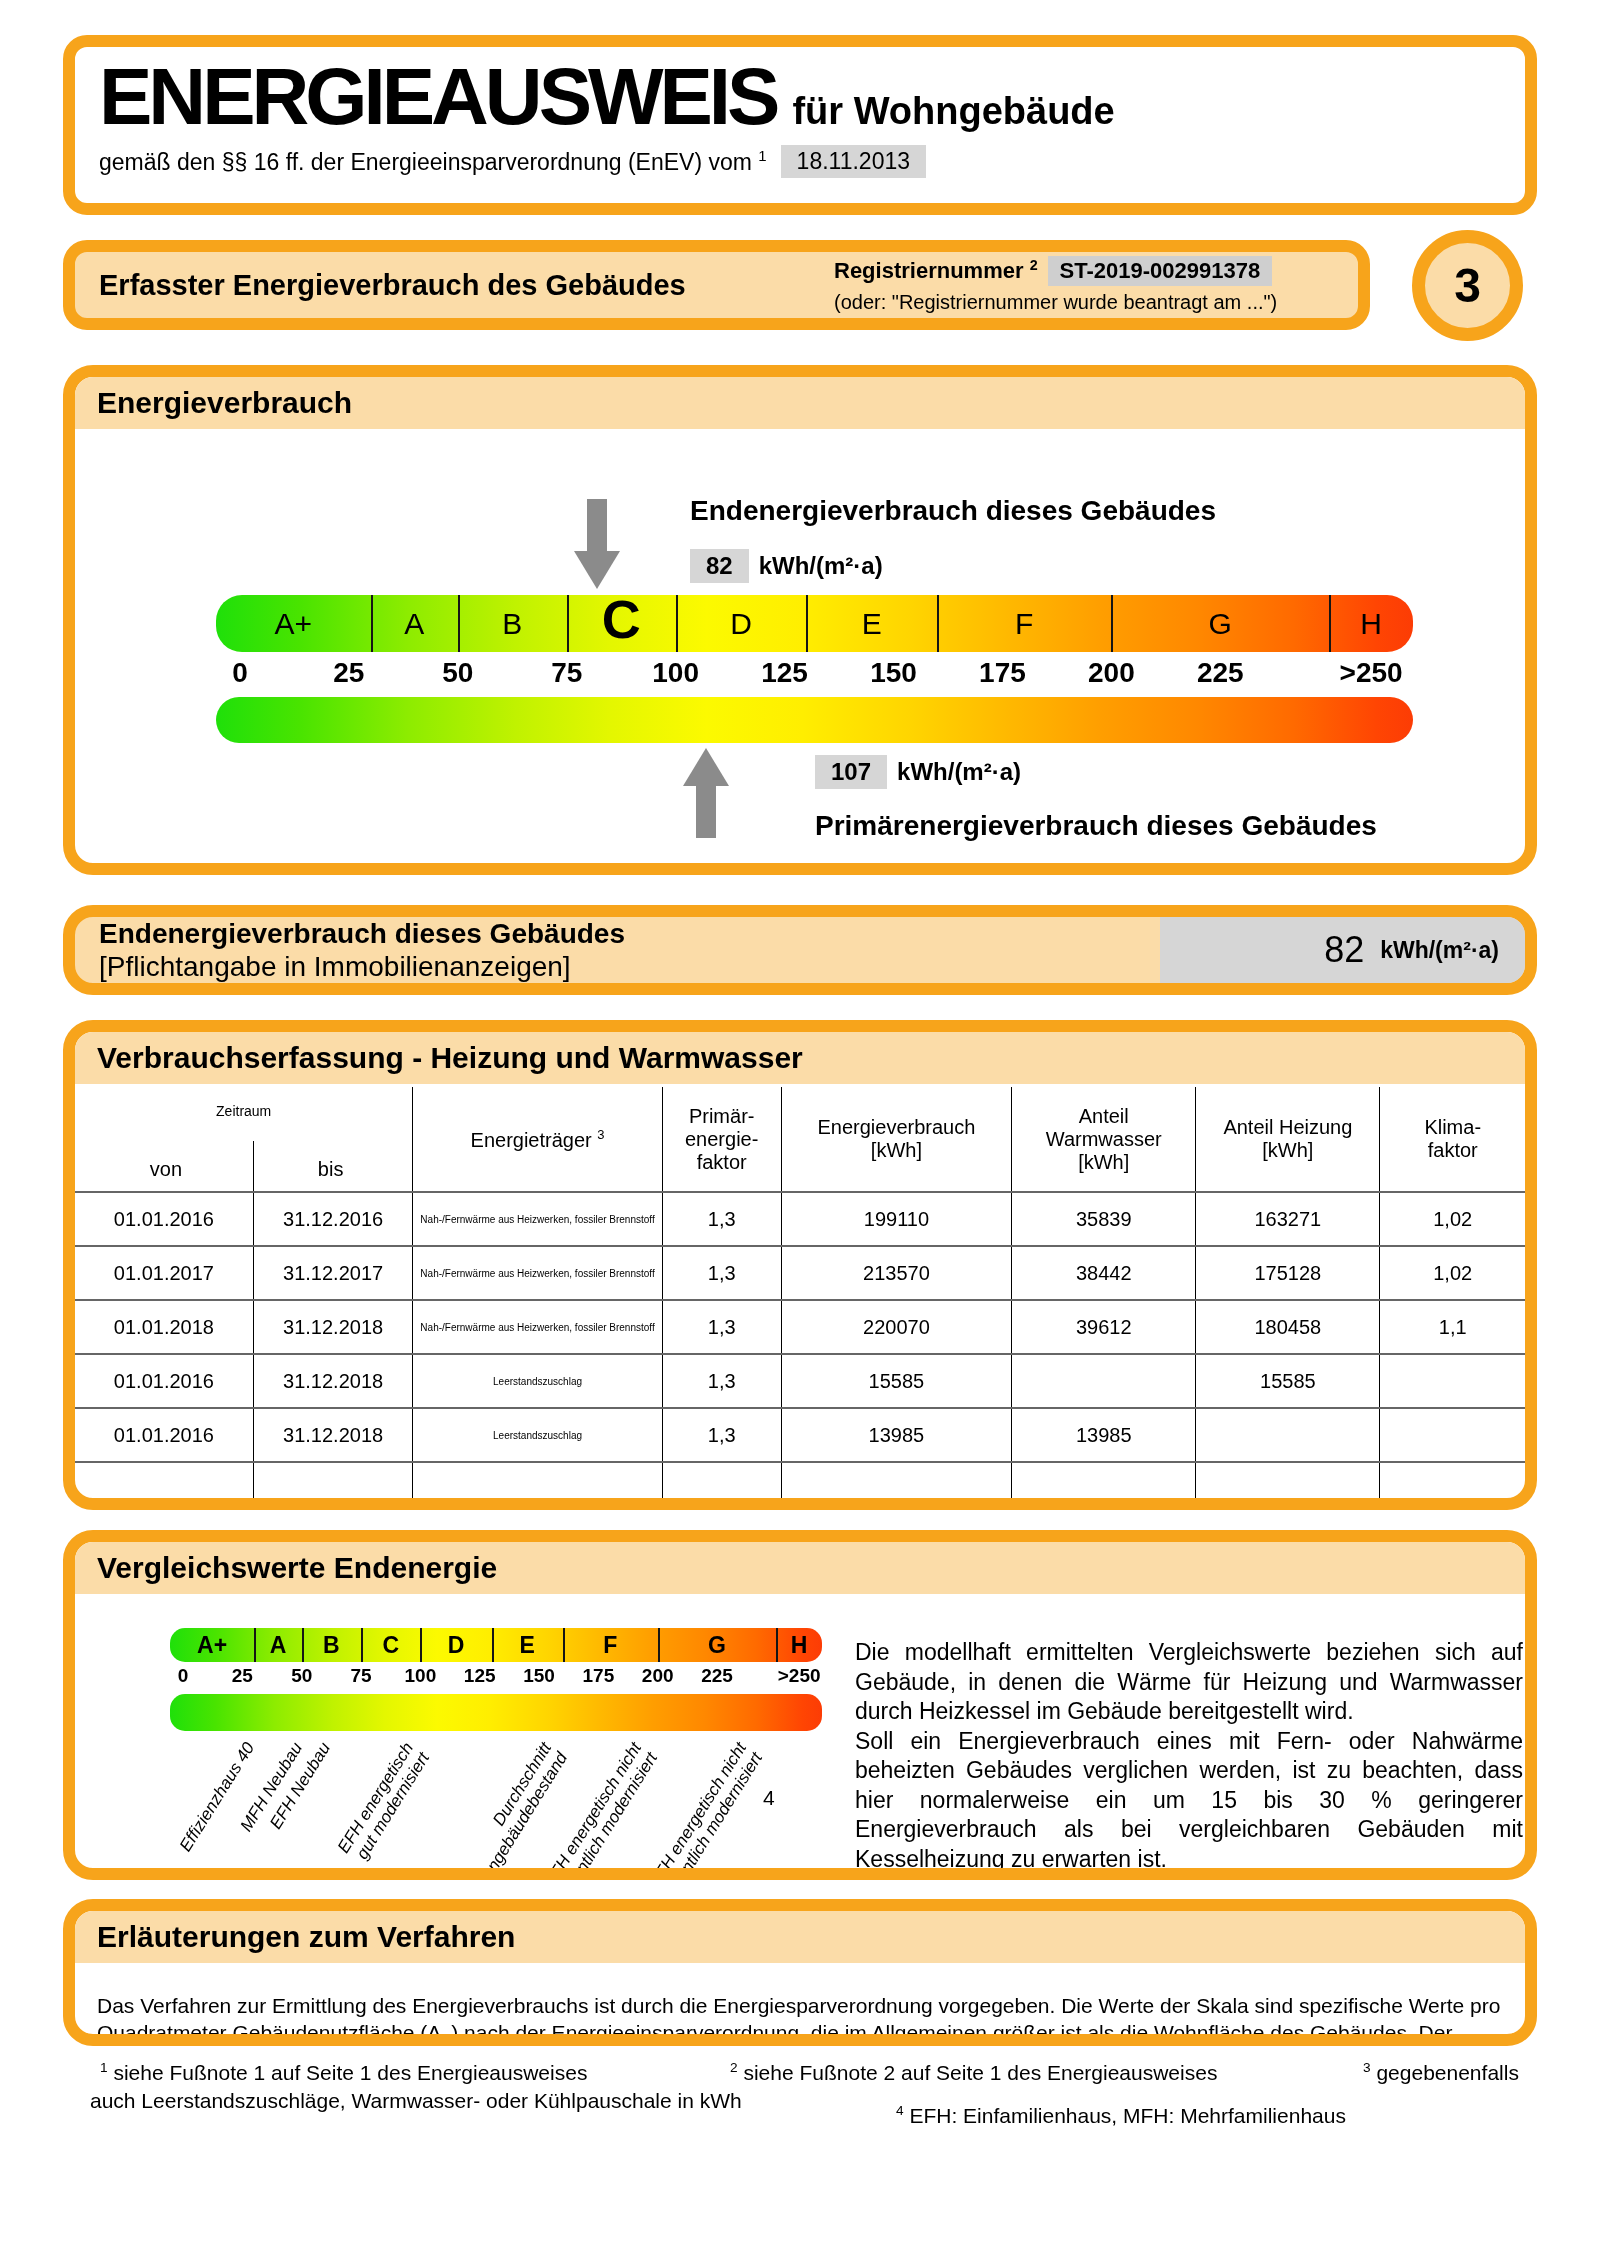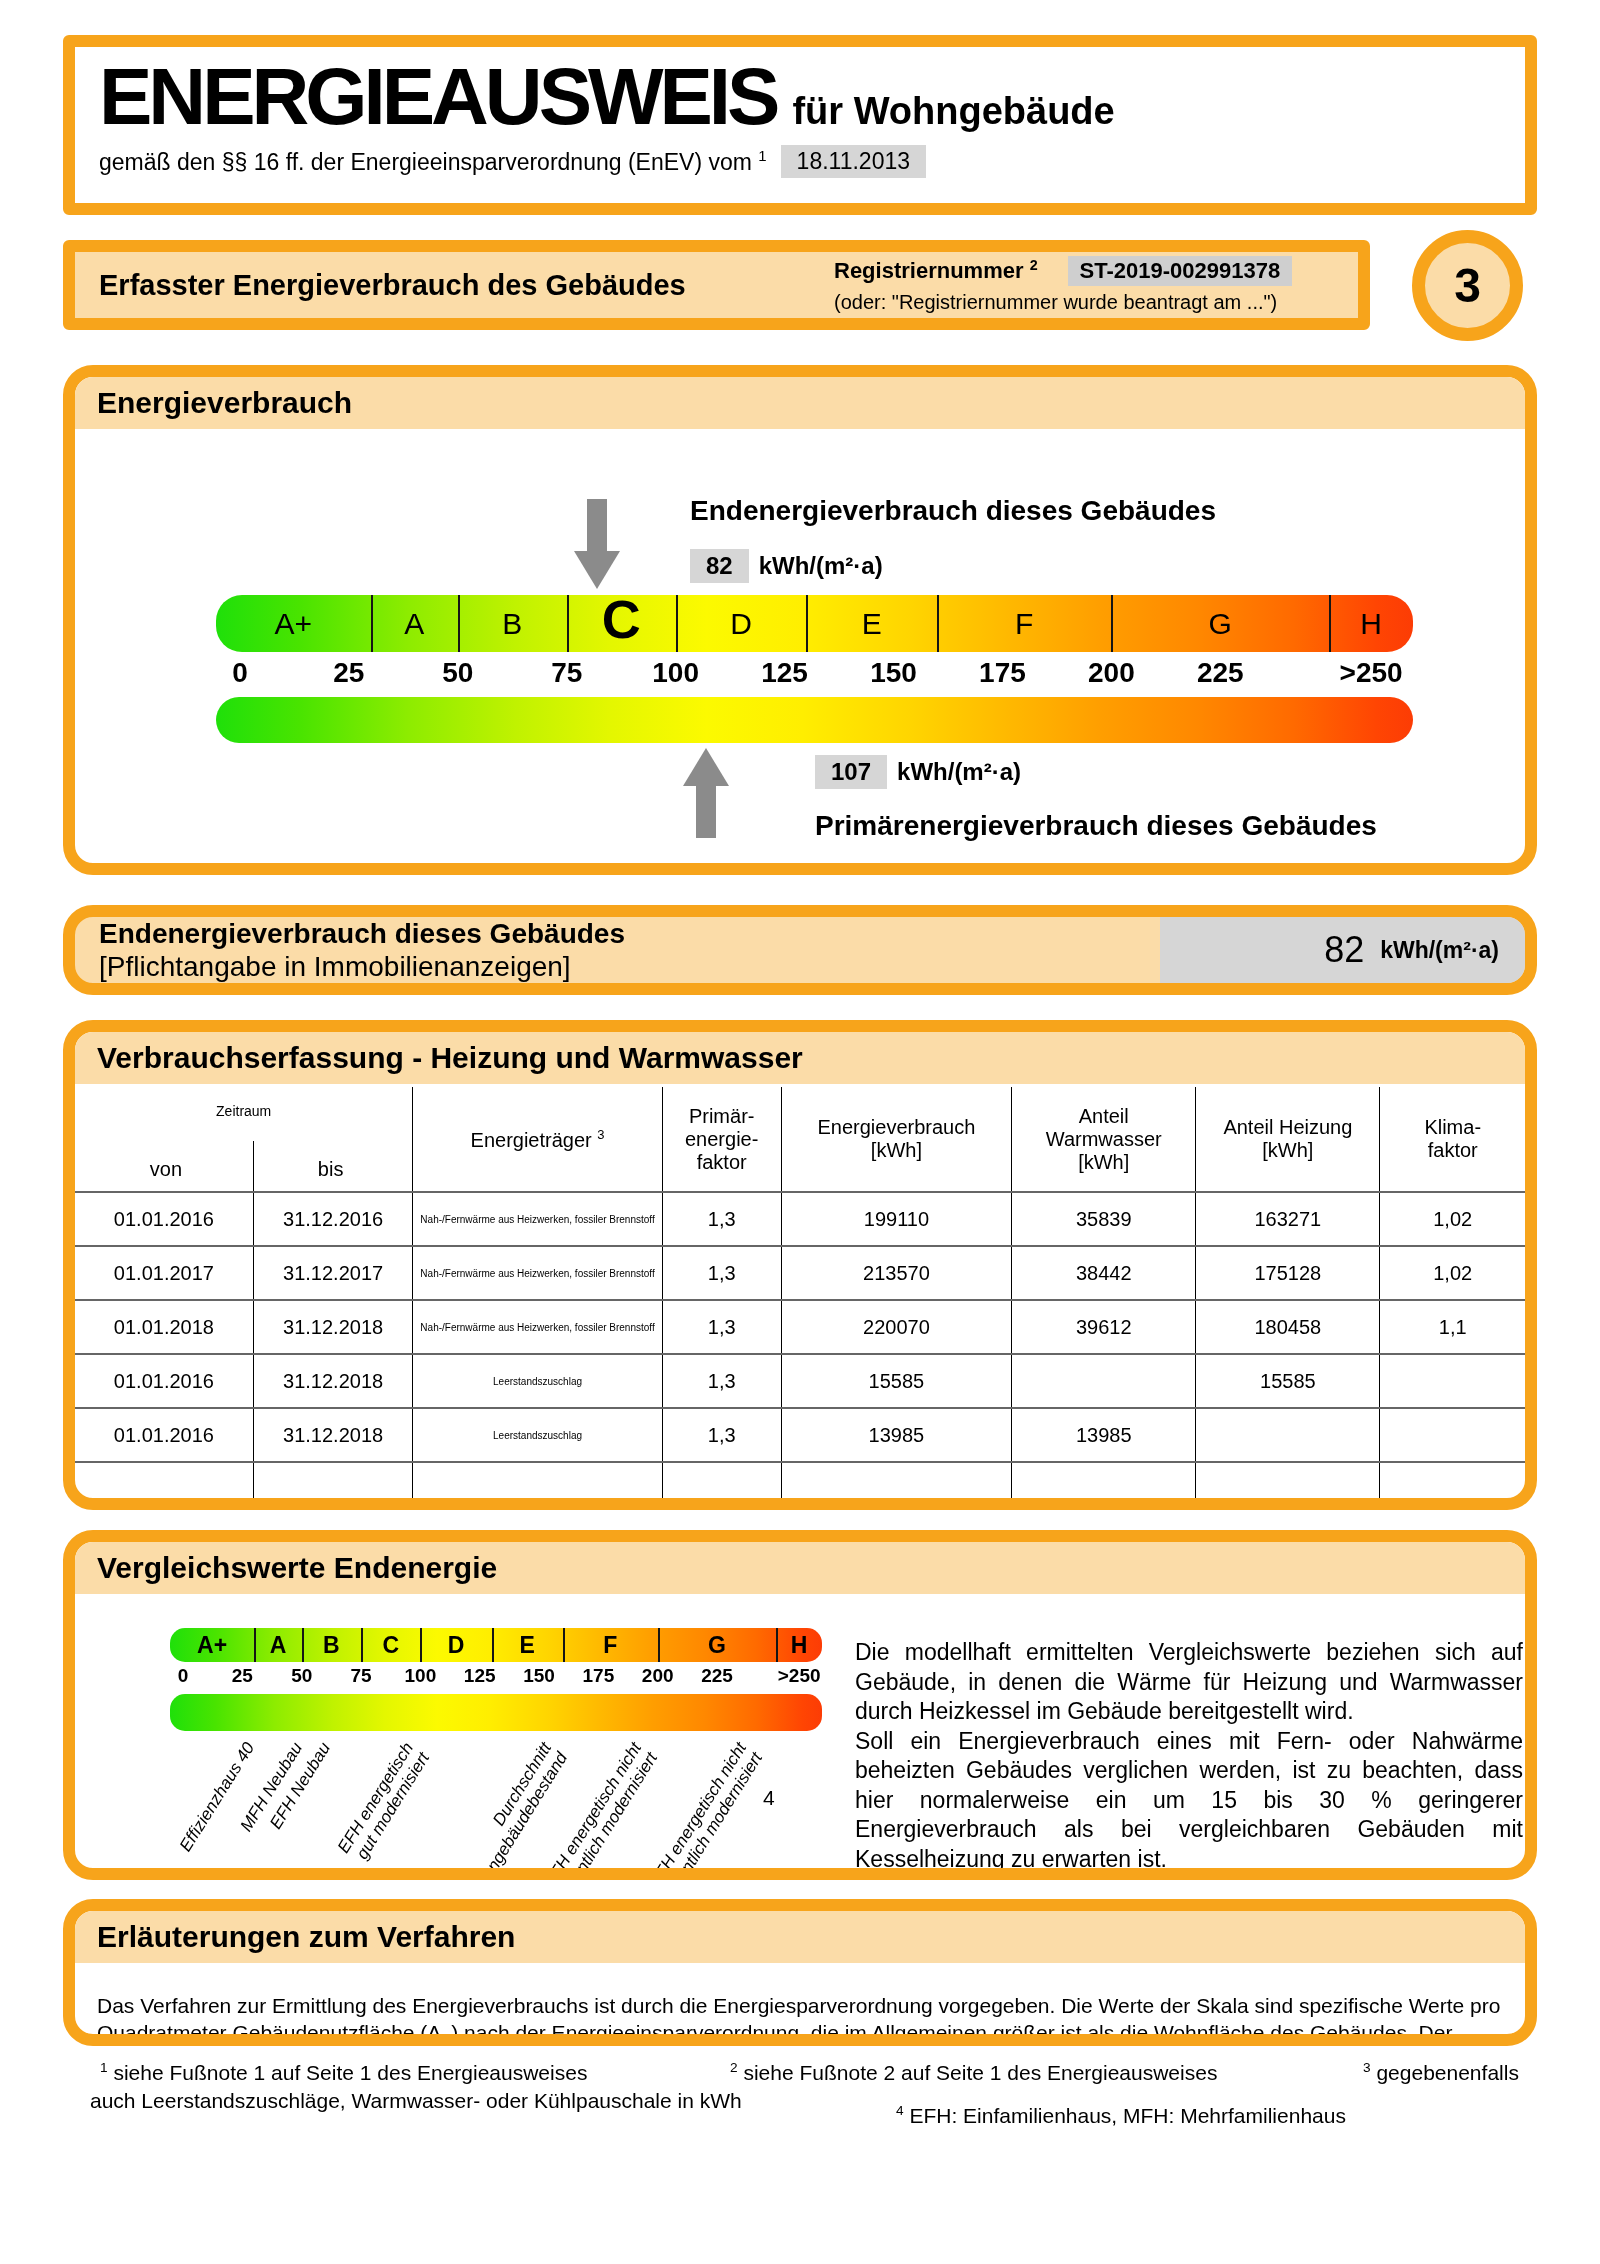--- a/index.html
+++ b/index.html
@@ -10,21 +10,21 @@
   }
   *{box-sizing:border-box;}
   html,body{margin:0;padding:0;}
   body{
     width:1600px;height:2264px;background:#fff;color:#000;
     font-family:"Liberation Sans","DejaVu Sans",sans-serif;
   }
   .page{position:relative;width:1600px;height:2264px;overflow:hidden;}
   .box{
     border:12px solid var(--orange);
-    border-radius:6px;
+    border-radius:24px;
     background:#fff;
     margin-left:63px;
     width:1474px;
     overflow:visible;
   }
   .sec-header{
     background:var(--peach);
     height:52px;line-height:52px;
     padding-left:22px;
     font-weight:bold;font-size:30px;
@@ -44,21 +44,21 @@
 
   
   .sec2-row{position:relative;margin-top:25px;height:90px;}
   .box2{
     width:1307px;height:90px;background:var(--peach);
     display:flex;align-items:center;
     padding:0 14px 0 24px;
   }
   .box2-title{font-size:29px;font-weight:bold;width:735px;flex:0 0 auto;}
   .box2-right{font-size:22px;}
-  .reg-line{display:flex;gap:30px;align-items:center;font-weight:bold;}
+  .reg-line{display:flex;gap:10px;align-items:center;font-weight:bold;}
   .reg-num{background:#CFCFCF;padding:2px 12px;font-weight:bold;}
   .reg-alt{font-size:20px;font-weight:normal;margin-top:5px;}
   .page-circle{
     position:absolute;left:1412px;top:-10px;width:111px;height:111px;
     border:13px solid var(--orange);border-radius:50%;background:var(--peach);
     display:flex;align-items:center;justify-content:center;
     font-size:48px;font-weight:bold;
   }
 
   

